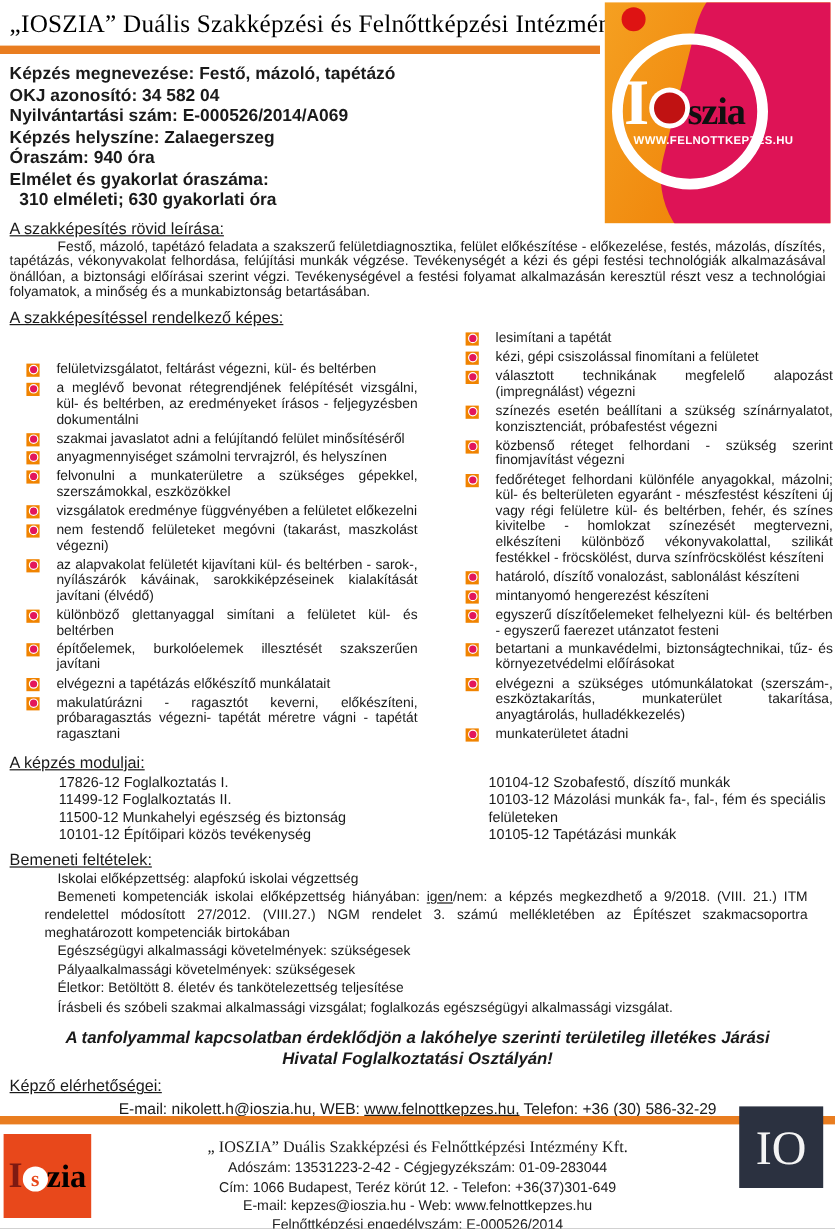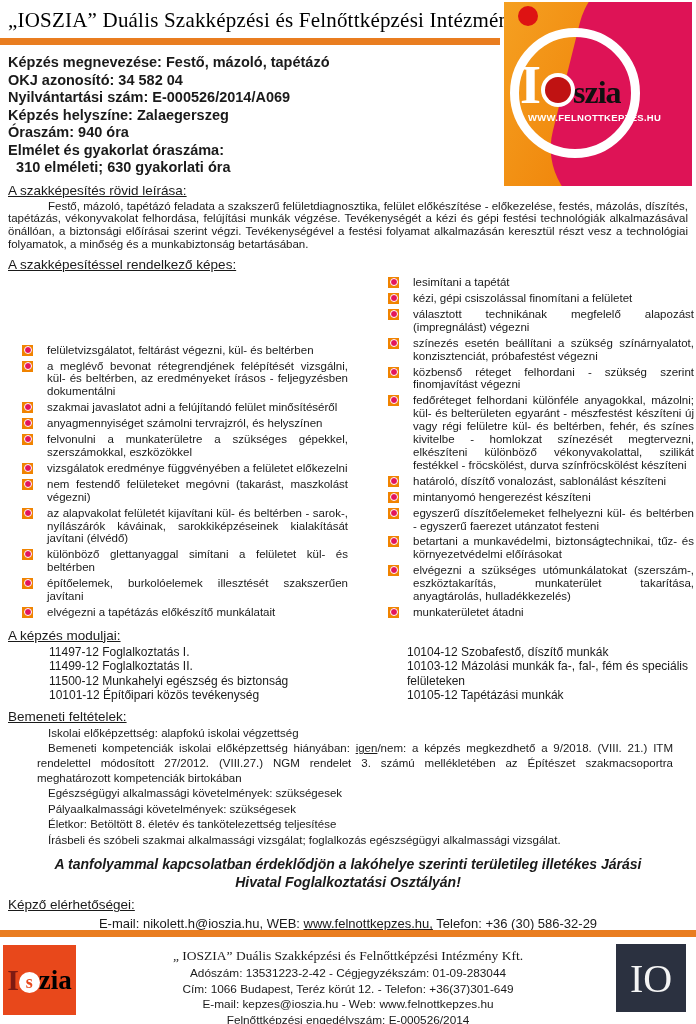--- a/index.html
+++ b/index.html
@@ -62,21 +62,21 @@
   .footer-bar { position:absolute; left:0; top:930px; width:696px; height:7px; background:#E97D20; }
   .f-logo { position:absolute; left:3px; top:945px; width:73px; height:70px; background:#E8481B;
     display:flex; align-items:center; justify-content:center; font-family:"Liberation Serif", serif; }
   .f-i { color:#7E1A12; font-size:30px; font-weight:bold; }
   .f-s { width:21px; height:21px; background:#fff; border-radius:50%; color:#E8481B;
     font-size:18px; font-weight:bold; display:flex; align-items:center; justify-content:center; margin:4px -1px 0 0; }
   .f-zia { color:#000000; font-size:27px; font-weight:bold; }
   .f-center { position:absolute; left:100px; top:948px; width:496px; text-align:center; }
   .f-company { font-family:"Liberation Serif", serif; font-size:13.5px; margin-bottom:2px; }
   .f-line { font-size:11.8px; line-height:15.5px; }
-  .f-io { position:absolute; right:10px; top:944px; width:70px; height:68px; background:#2B3140;
+  .f-io { position:absolute; right:10px; top:922px; width:70px; height:68px; background:#2B3140;
     color:#F4F4F4; display:flex; align-items:center; justify-content:center;
     font-family:"Liberation Serif", serif; font-size:40px; }
 </style>
 </head>
 <body>
 
 <div class="page">
 
   <div class="title">„IOSZIA” Duális Szakképzési és Felnőttképzési Intézmény</div>
   <div class="title-bar"></div>
@@ -148,20 +148,24 @@
         <span class="cap-text">különböző glettanyaggal simítani a felületet kül- és beltérben</span>
       </li>
         <li class="cap-item">
         <span class="bullet"></span>
         <span class="cap-text">építőelemek, burkolóelemek illesztését szakszerűen javítani</span>
       </li>
         <li class="cap-item">
         <span class="bullet"></span>
         <span class="cap-text">elvégezni a tapétázás előkészítő munkálatait</span>
       </li>
+        <li class="cap-item">
+        <span class="bullet"></span>
+        <span class="cap-text">makulatúrázni - ragasztót keverni, előkészíteni, próbaragasztás végezni- tapétát méretre vágni - tapétát ragasztani</span>
+      </li>
       </ul>
     <ul class="cap-col right">
 
     <li class="cap-item">
         <span class="bullet"></span>
         <span class="cap-text">lesimítani a tapétát</span>
       </li>
         <li class="cap-item">
         <span class="bullet"></span>
         <span class="cap-text">kézi, gépi csiszolással finomítani a felületet</span>
@@ -206,21 +210,21 @@
         <span class="bullet"></span>
         <span class="cap-text">munkaterületet átadni</span>
       </li>
       </ul>
   </div>
 
   <div class="section-heading">A képzés moduljai:</div>
   <div class="mod-columns">
     <div class="mod-col left">
 
-    <div class="mod-item">11497-12 Foglalkoztatás I.</div>
+    <div class="mod-item">17826-12 Foglalkoztatás I.</div>
         <div class="mod-item">11499-12 Foglalkoztatás II.</div>
         <div class="mod-item">11500-12 Munkahelyi egészség és biztonság</div>
         <div class="mod-item">10101-12 Építőipari közös tevékenység</div>
       </div>
     <div class="mod-col right">
 
     <div class="mod-item">10104-12 Szobafestő, díszítő munkák</div>
         <div class="mod-item">10103-12 Mázolási munkák fa-, fal-, fém és speciális felületeken</div>
         <div class="mod-item">10105-12 Tapétázási munkák</div>
       </div>

